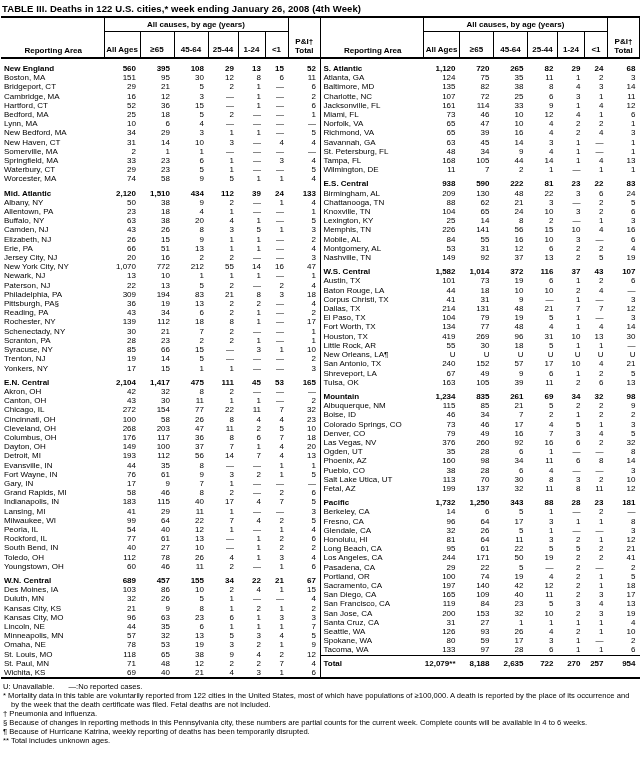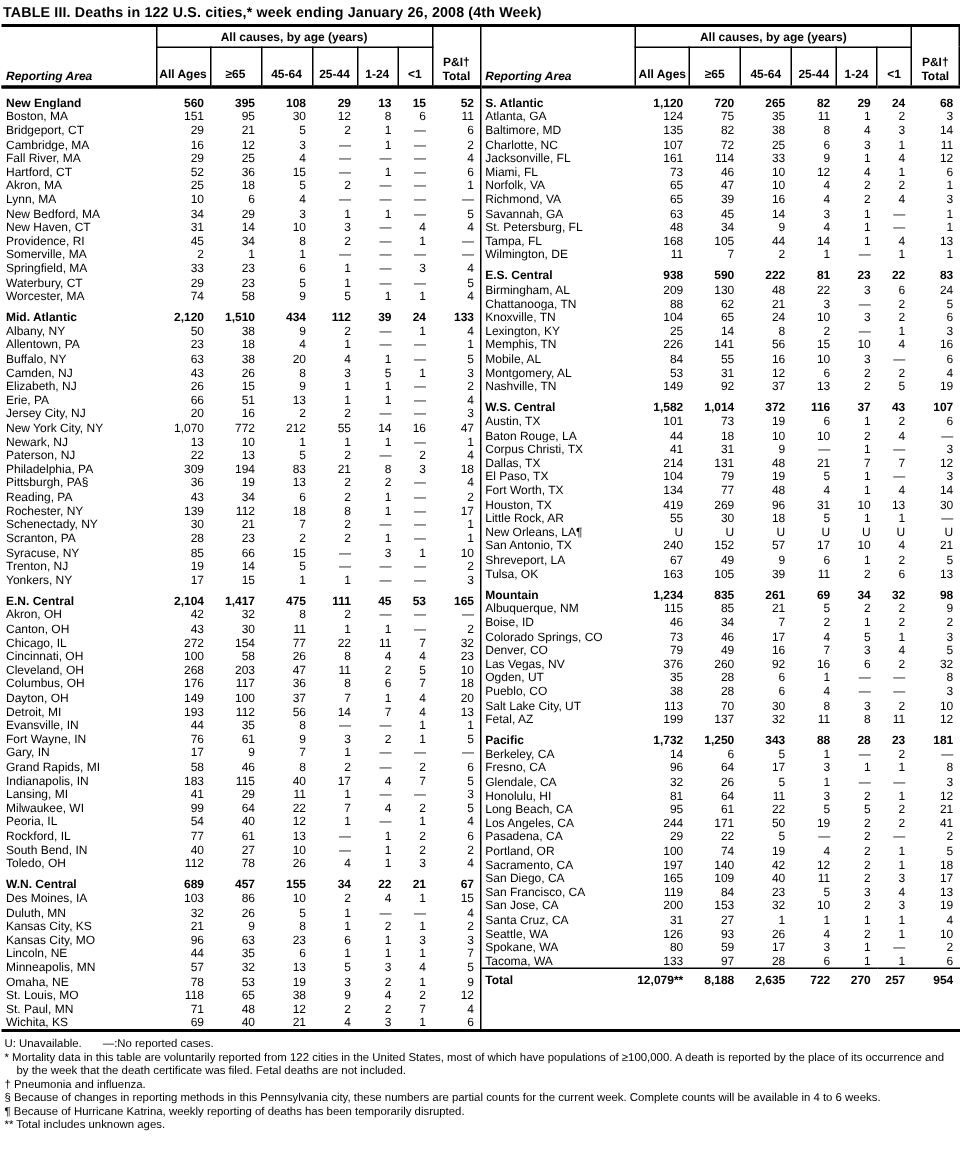--- a/index.html
+++ b/index.html
@@ -40,21 +40,21 @@
   th.age-spanner {
     border-left:1px solid #000; border-right:1px solid #000; border-bottom:1px solid #000;
     text-align:center; font-weight:bold; padding:1px 0;
   }
   .rt th.pi-spacer, .rt th.pi-head { border-right:1px solid #000; }
   .colhead-row th {
     border-bottom:2px solid #000; border-left:1px solid #000;
     text-align:center; font-weight:bold; vertical-align:bottom;
     padding:1px 1px 2px 1px; height:27px;
   }
-  .colhead-row th.ra-head { border-left:none; text-align:left; padding-left:3px;font-style:italic; }
+  .colhead-row th.ra-head { border-left:none; text-align:center; padding-left:3px; }
   .colhead-row th.num-head { white-space:normal; line-height:8.8px; }
   
   td.label { text-align:left; padding:0 0 0 3px; }
   tr.section td { font-weight:bold; padding-top:5px; }
   tr.total td { font-weight:bold; padding-top:3px; border-top:1px solid #000; }
   
   .footnotes { font-size:7.6px; line-height:9px; padding:3px 2px 0 2px; }
   .legend span { margin-right:14px; }
   .fn { padding-left:8px; text-indent:-8px; }
   .fn2 { padding-left:8px; text-indent:-8px; }
@@ -135,41 +135,31 @@
               <td class="label">Cambridge, MA</td>
               <td>16</td>
               <td>12</td>
               <td>3</td>
               <td>—</td>
               <td>1</td>
               <td>—</td>
               <td>2</td>
             </tr>
             <tr>
-              <td class="label">Fall River, MA</td>
-              <td>29</td>
-              <td>25</td>
-              <td>4</td>
-              <td>—</td>
-              <td>—</td>
-              <td>—</td>
-              <td>4</td>
-            </tr>
-            <tr>
               <td class="label">Hartford, CT</td>
               <td>52</td>
               <td>36</td>
               <td>15</td>
               <td>—</td>
               <td>1</td>
               <td>—</td>
               <td>6</td>
             </tr>
             <tr>
-              <td class="label">Akron, MA</td>
+              <td class="label">Bedford, MA</td>
               <td>25</td>
               <td>18</td>
               <td>5</td>
               <td>2</td>
               <td>—</td>
               <td>—</td>
               <td>1</td>
             </tr>
             <tr>
               <td class="label">Lynn, MA</td>
@@ -193,30 +183,20 @@
             </tr>
             <tr>
               <td class="label">New Haven, CT</td>
               <td>31</td>
               <td>14</td>
               <td>10</td>
               <td>3</td>
               <td>—</td>
               <td>4</td>
               <td>4</td>
-            </tr>
-            <tr>
-              <td class="label">Providence, RI</td>
-              <td>45</td>
-              <td>34</td>
-              <td>8</td>
-              <td>2</td>
-              <td>—</td>
-              <td>1</td>
-              <td>—</td>
             </tr>
             <tr>
               <td class="label">Somerville, MA</td>
               <td>2</td>
               <td>1</td>
               <td>1</td>
               <td>—</td>
               <td>—</td>
               <td>—</td>
               <td>—</td>
@@ -643,20 +623,30 @@
             </tr>
             <tr>
               <td class="label">Toledo, OH</td>
               <td>112</td>
               <td>78</td>
               <td>26</td>
               <td>4</td>
               <td>1</td>
               <td>3</td>
               <td>4</td>
+            </tr>
+            <tr>
+              <td class="label">Youngstown, OH</td>
+              <td>60</td>
+              <td>46</td>
+              <td>11</td>
+              <td>2</td>
+              <td>—</td>
+              <td>1</td>
+              <td>6</td>
             </tr>
             <tr class="section">
               <td class="label">W.N. Central</td>
               <td>689</td>
               <td>457</td>
               <td>155</td>
               <td>34</td>
               <td>22</td>
               <td>21</td>
               <td>67</td>
@@ -1202,31 +1192,41 @@
               <td class="label">Ogden, UT</td>
               <td>35</td>
               <td>28</td>
               <td>6</td>
               <td>1</td>
               <td>—</td>
               <td>—</td>
               <td>8</td>
             </tr>
             <tr>
+              <td class="label">Phoenix, AZ</td>
+              <td>160</td>
+              <td>98</td>
+              <td>34</td>
+              <td>11</td>
+              <td>6</td>
+              <td>8</td>
+              <td>14</td>
+            </tr>
+            <tr>
               <td class="label">Pueblo, CO</td>
               <td>38</td>
               <td>28</td>
               <td>6</td>
               <td>4</td>
               <td>—</td>
               <td>—</td>
               <td>3</td>
             </tr>
             <tr>
-              <td class="label">Salt Lake City, UT</td>
+              <td class="label">Salt Lake Utica, UT</td>
               <td>113</td>
               <td>70</td>
               <td>30</td>
               <td>8</td>
               <td>3</td>
               <td>2</td>
               <td>10</td>
             </tr>
             <tr>
               <td class="label">Fetal, AZ</td>

